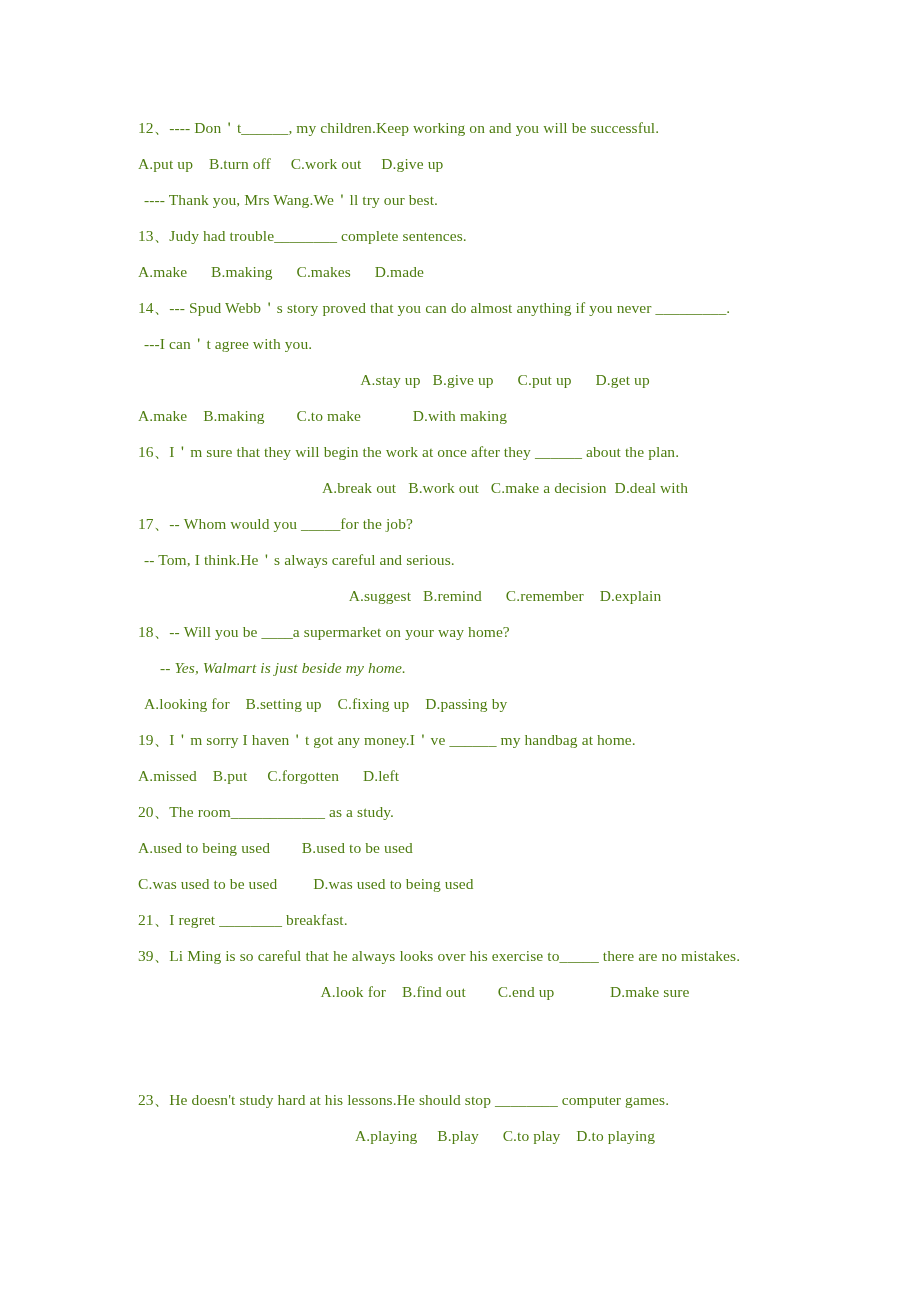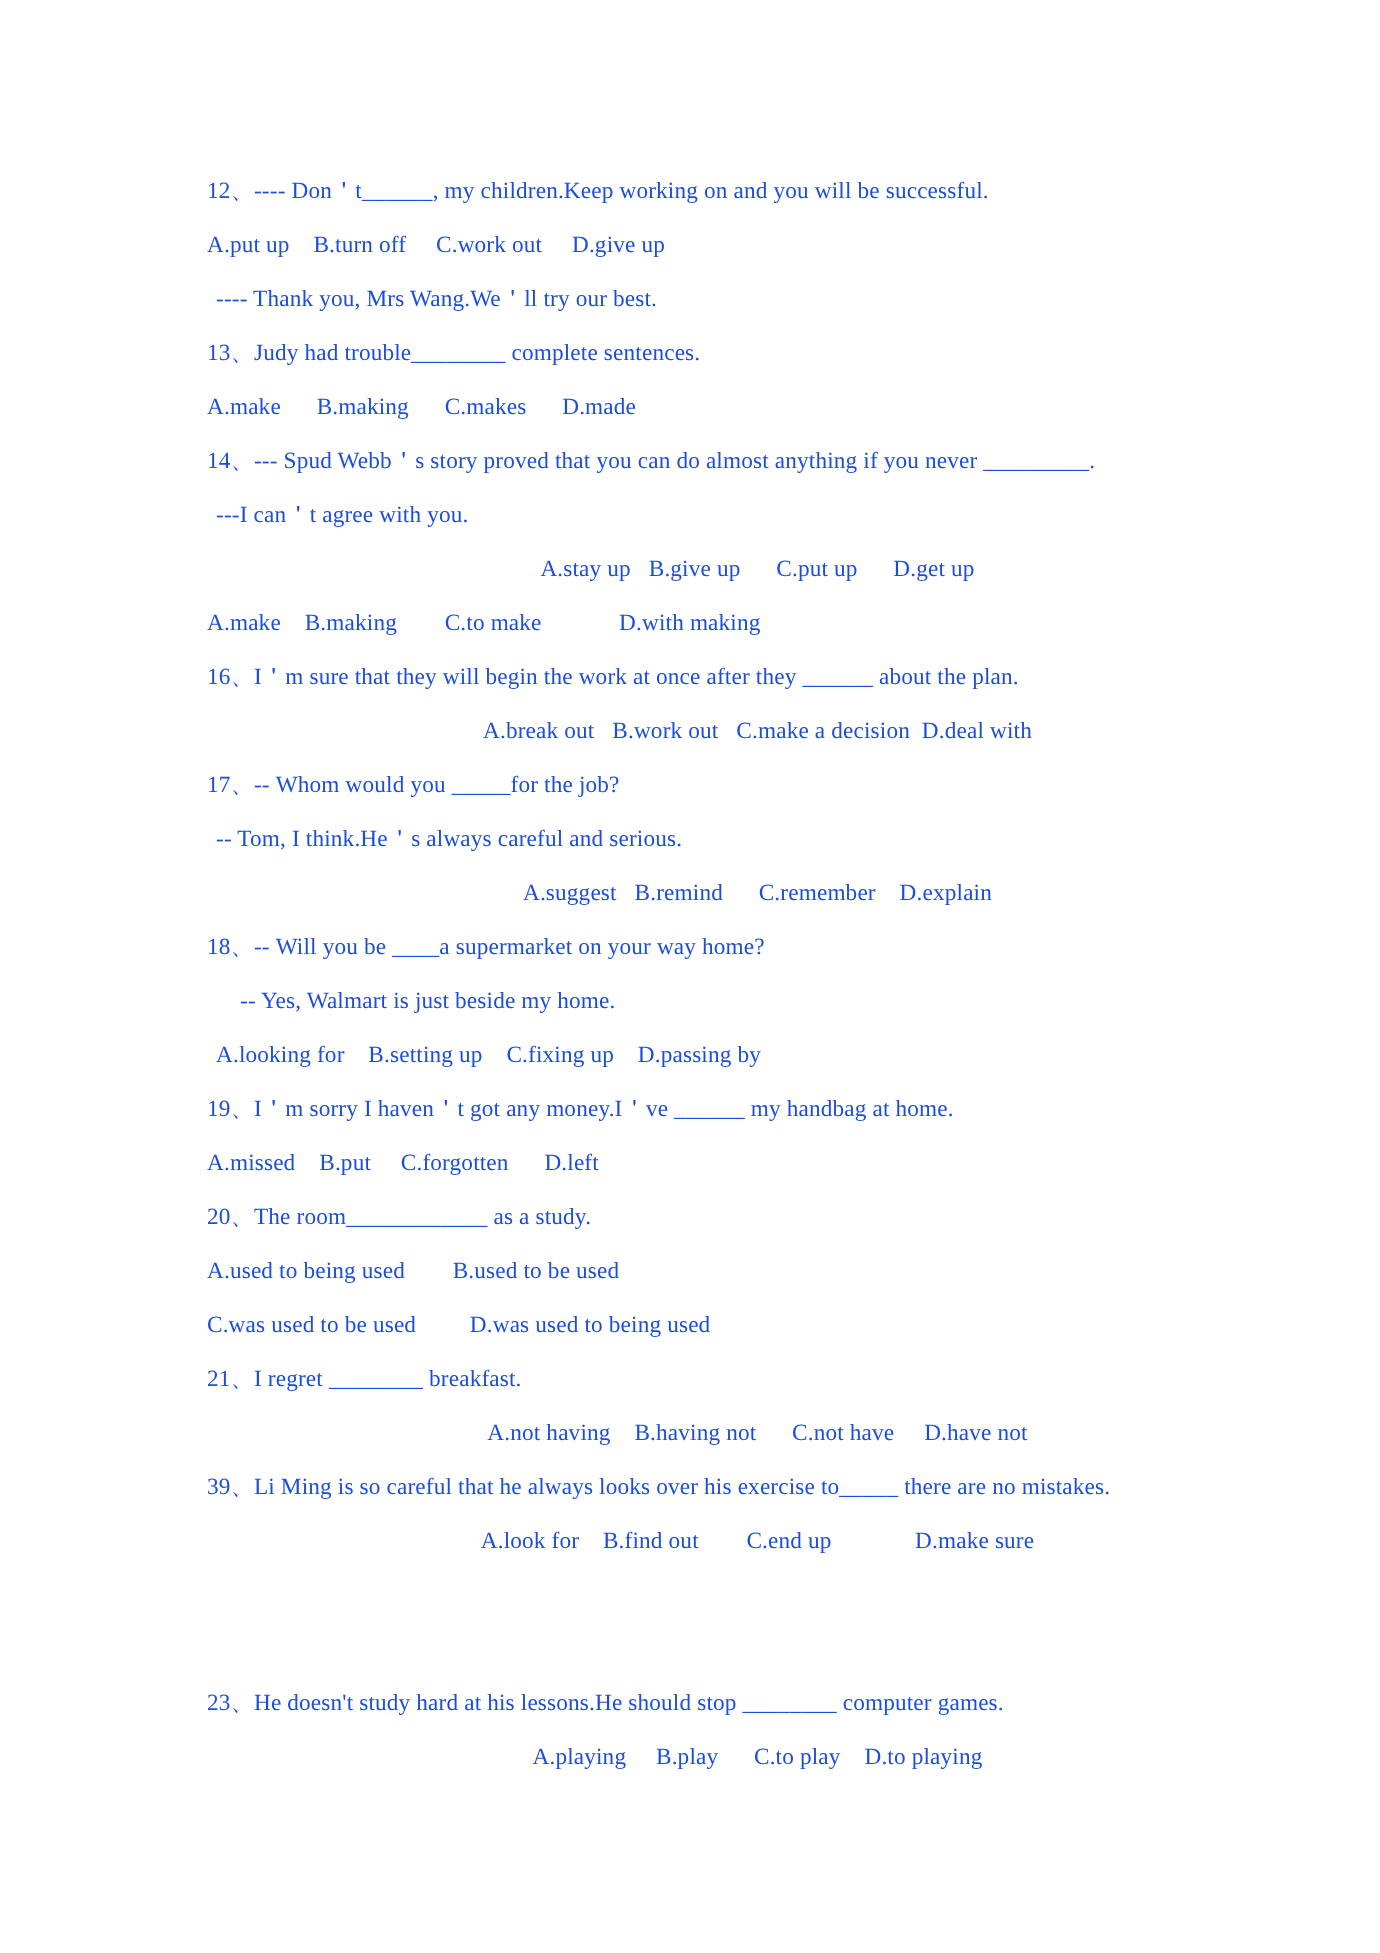--- a/index.html
+++ b/index.html
@@ -27,27 +27,27 @@
   .doc-body {
     display: block;
   }
   
   .line {
     font-size: 15.5px;
     line-height: 36px;
     height: 36px;
     white-space: pre;
     letter-spacing: 0.1px;
-    color: #1d4ed8;
+    color: #4d7c0f;
   }
   
   .ind-0  { padding-left: 0px; }
   .ind-1  { padding-left: 6px; }
   .ind-2  { padding-left: 12px; text-align: center; }
-  .ind-3  { padding-left: 22px; }
+  .ind-3  { padding-left: 22px; font-style: italic; }
 
   
   .spacer {
     height: 36px;
     line-height: 36px;
   }
   .spacer-2 {
     height: 72px;
     line-height: 72px;
   }
@@ -73,20 +73,19 @@
       <div class="line ind-2">A.suggest   B.remind      C.remember    D.explain</div>
       <div class="line ind-0">18、-- Will you be ____a supermarket on your way home?</div>
       <div class="line ind-3">-- Yes, Walmart is just beside my home.</div>
       <div class="line ind-1">A.looking for    B.setting up    C.fixing up    D.passing by</div>
       <div class="line ind-0">19、I＇m sorry I haven＇t got any money.I＇ve ______ my handbag at home.</div>
       <div class="line ind-0">A.missed    B.put     C.forgotten      D.left</div>
       <div class="line ind-0">20、The room____________ as a study.</div>
       <div class="line ind-0">A.used to being used        B.used to be used</div>
       <div class="line ind-0">C.was used to be used         D.was used to being used</div>
       <div class="line ind-0">21、I regret ________ breakfast.</div>
-      <div class="line ind-2">A.not having    B.having not      C.not have     D.have not</div>
       <div class="line ind-0">39、Li Ming is so careful that he always looks over his exercise to_____ there are no mistakes.</div>
       <div class="line ind-2">A.look for    B.find out        C.end up              D.make sure</div>
       <div class="line ind-0 spacer spacer-2"></div>
       <div class="line ind-0">23、He doesn't study hard at his lessons.He should stop ________ computer games.</div>
       <div class="line ind-2">A.playing     B.play      C.to play    D.to playing</div>
     </div>
 </div>
 
 </body></html>

